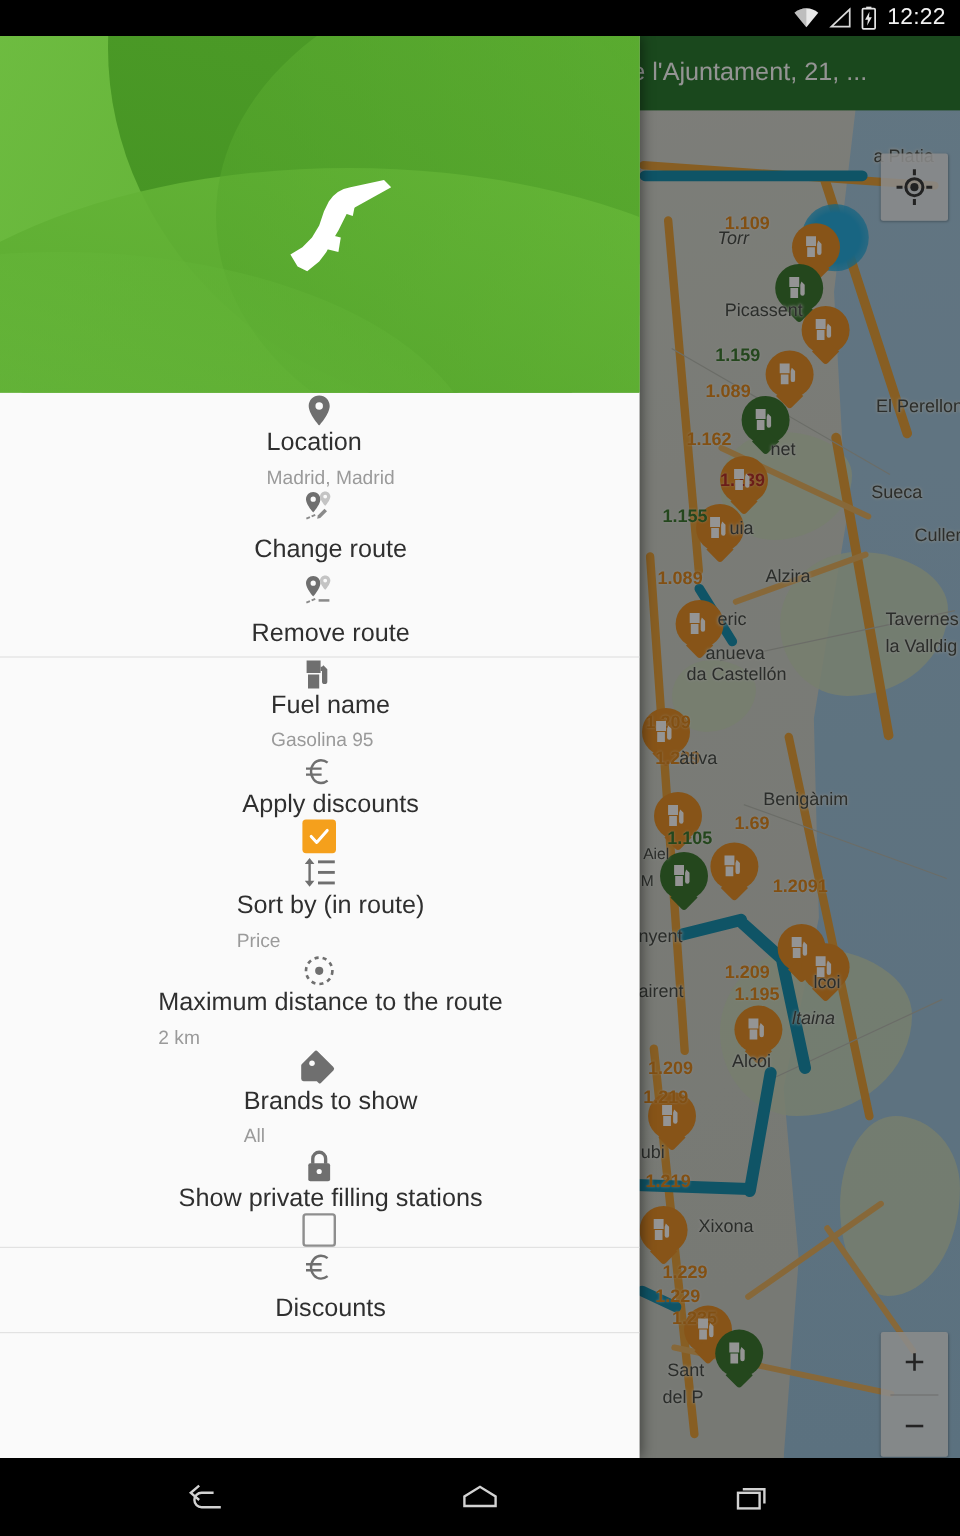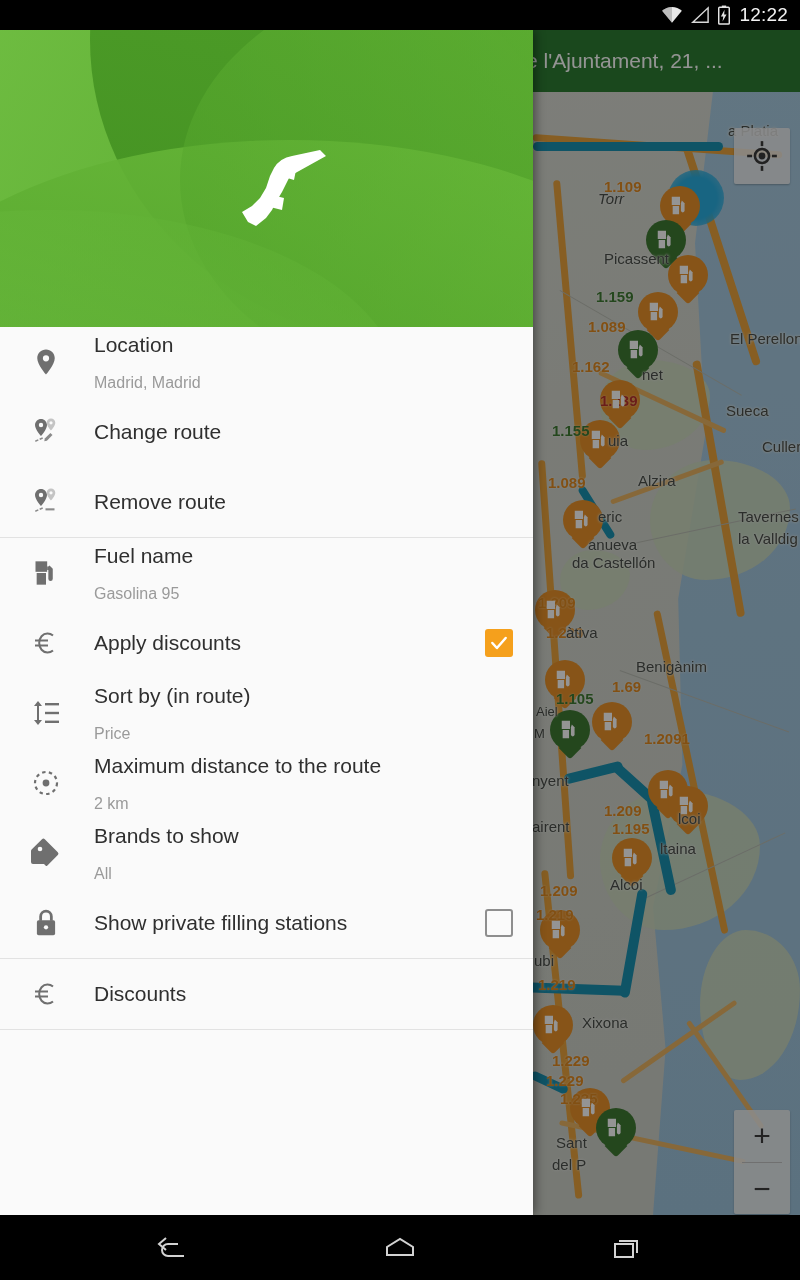--- a/index.html
+++ b/index.html
@@ -64,25 +64,25 @@
   
   .drawer{position:absolute;left:0;top:30px;width:533px;height:1185px;background:#fafafa;z-index:30;overflow:hidden;box-shadow:2px 0 10px rgba(0,0,0,.45);}
 
   .drawer-header{position:relative;width:533px;height:297px;overflow:hidden;background:#57a82c;}
   .dh-wave{position:absolute;border-radius:50%;}
   .nozzle{position:absolute;left:216px;top:110px;width:120px;height:100px;}
 
   .list{padding:0;}
   .divider{height:1px;background:#e2e2e2;margin:0;}
 
-  .item{position:relative;display:flex;align-items:center;min-height:70px;padding:0 20px 0 18px;box-sizing:border-box;}
+  .item{position:relative;display:flex;align-items:center;min-height:70px;padding:0 20px 0 18px;box-sizing:border-box;flex-direction:column;}
   .item .ico{width:56px;min-width:56px;display:flex;align-items:center;justify-content:center;color:#6f6f6f;}
   .item .txt{flex:1;display:flex;flex-direction:column;justify-content:center;padding-left:20px;}
   .item .primary{font-size:21px;color:#2f2f2f;line-height:1.18;}
-  .item .secondary{font-size:16px;color:#9a9a9a;margin-top:16px;line-height:1.1;}
+  .item .secondary{font-size:16px;color:#9a9a9a;margin-top:8px;line-height:1.1;}
 
   .cb{width:28px;height:28px;border-radius:3px;box-sizing:border-box;display:flex;align-items:center;justify-content:center;}
   .cb.on{background:#f5a01c;}
   .cb.off{border:2px solid #8e8e8e;background:transparent;}
 
   
   .navbar{position:absolute;left:0;bottom:0;width:800px;height:65px;background:#000;display:flex;align-items:center;justify-content:center;gap:168px;z-index:70;}
   .navbtn{width:60px;height:46px;display:flex;align-items:center;justify-content:center;}
 </style>
 </head>
@@ -318,21 +318,21 @@
     <div class="maplabel" style="left:572px;top:524px;">da Castellón</div>
     <div class="maplabel" style="left:738px;top:478px;">Tavernes</div>
     <div class="maplabel" style="left:738px;top:500px;">la Valldig</div>
     <div class="maplabel" style="left:566px;top:594px;">àtiva</div>
     <div class="maplabel" style="left:624px;top:628px;margin-left:12px;">Benigànim</div>
     <div class="maplabel sm" style="left:536px;top:674px;">Aiel</div>
     <div class="maplabel sm" style="left:534px;top:696px;">M</div>
     <div class="maplabel" style="left:532px;top:742px;">nyent</div>
     <div class="maplabel" style="left:532px;top:788px;">airent</div>
     <div class="maplabel" style="left:678px;top:780px;">lcoi</div>
-    <div class="maplabel" style="left:660px;top:810px;">ltaina</div>
+    <div class="maplabel" style="left:660px;top:810px;font-style:italic;">ltaina</div>
     <div class="maplabel" style="left:610px;top:846px;">Alcoi</div>
     <div class="maplabel" style="left:534px;top:922px;">ubi</div>
     <div class="maplabel" style="left:582px;top:984px;">Xixona</div>
     <div class="maplabel" style="left:556px;top:1104px;">Sant</div>
     <div class="maplabel" style="left:552px;top:1126px;">del P</div>
 
   </div>
 
   <div class="map-toolbar">
     <div class="title">laça de l'Ajuntament, 21,  ...</div>

